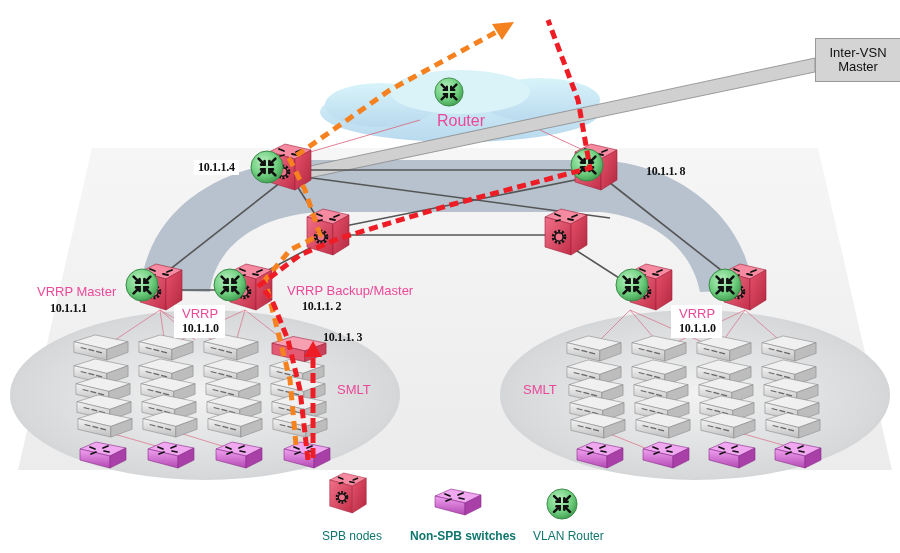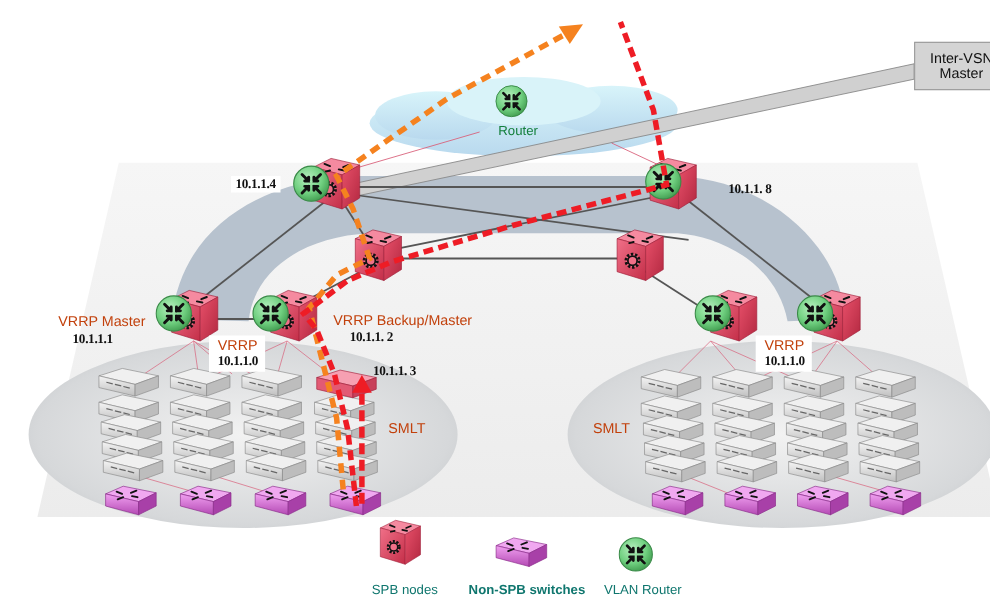--- a/index.html
+++ b/index.html
@@ -1,20 +1,20 @@
 <!DOCTYPE html>
 <html><head>
 <meta charset="utf-8">
 <style>
   html, body { margin:0; padding:0; background:#ffffff; }
   body { width:900px; height:553px; position:relative; overflow:hidden; font-family:"Liberation Sans", sans-serif; }
-  #stage { position:absolute; left:16px; top:0; width:732px; height:553px; }
+  #stage { position:absolute; left:0; top:0; width:732px; height:553px; }
   .lbl { position:absolute; font-family:"Liberation Sans", sans-serif; white-space:nowrap; }
   .ip { font-size:12px; font-weight:bold; color:#111; letter-spacing:-0.3px;font-family:Liberation Serif, serif; }
-  .role { font-size:13px; color:#c2410c; }
+  .role { font-size:13px; color:#ec4899; }
   .vrrp-box { position:absolute; background:#fff; padding:1px 6px 2px 8px; line-height:15px; }
   .vrrp-box .role { position:static; display:block; }
   .vrrp-box .ip { position:static; display:block; }
   .legend-lbl { font-size:12px; color:#0f766e; }
   .callout { position:absolute; left:815px; top:38px; width:86px; height:44px; background:#d4d4d4; border:1px solid #999; box-sizing:border-box; font-size:13px; line-height:14px; text-align:center; padding-top:7px; color:#111; }
 </style>
 </head>
 <body>
 
 <div id="stage">
@@ -243,21 +243,21 @@
     <use href="#router" x="546" y="488" width="32" height="32"></use>
   </svg>
 
   
   <div class="callout">
     <div>Inter-VSN</div>
     <div>Master</div>
   </div>
 
   
-  <div class="lbl" style="left:437px;top:112px;font-size:12px;color:#15803d;">Router</div>
+  <div class="lbl" style="left:437px;top:112px;font-size:16px;color:#ec4899;">Router</div>
 
   <div class="lbl ip" style="left:194px;top:160px;background:#fff;padding:0 4px;">10.1.1.4</div>
   <div class="lbl ip" style="left:646px;top:164px;">10.1.1. 8</div>
 
   <div class="lbl role" style="left:37px;top:284px;">VRRP Master</div>
   <div class="lbl ip" style="left:50px;top:301px;">10.1.1.1</div>
 
   <div class="lbl role" style="left:287px;top:283px;">VRRP Backup/Master</div>
   <div class="lbl ip" style="left:302px;top:299px;">10.1.1. 2</div>
 

